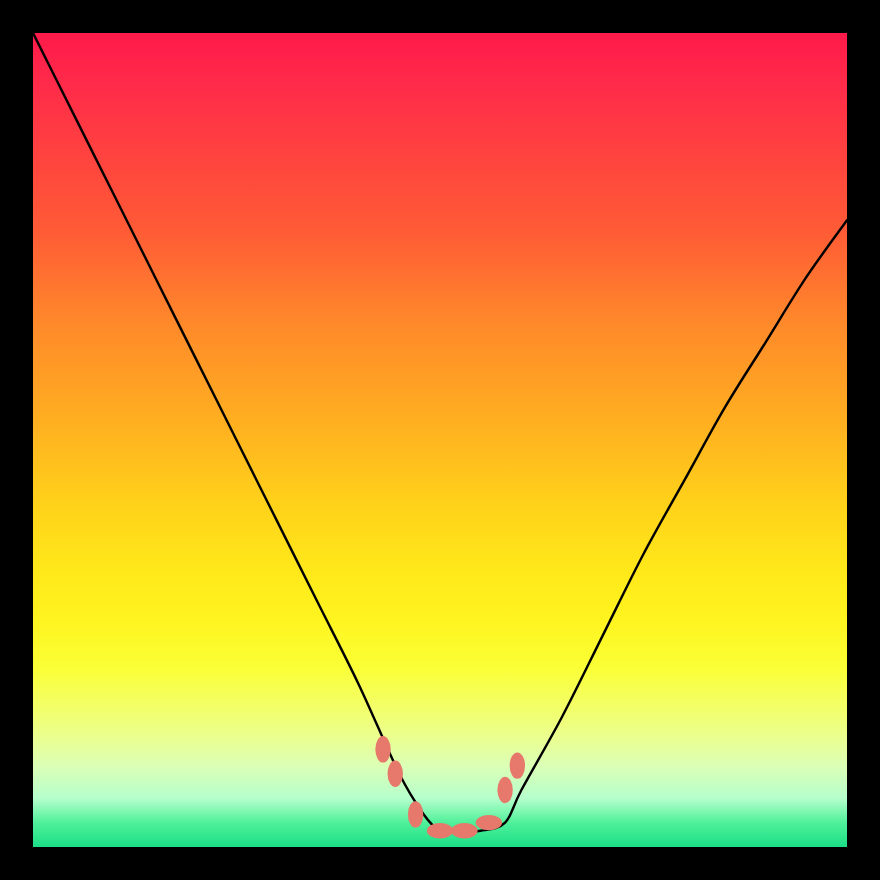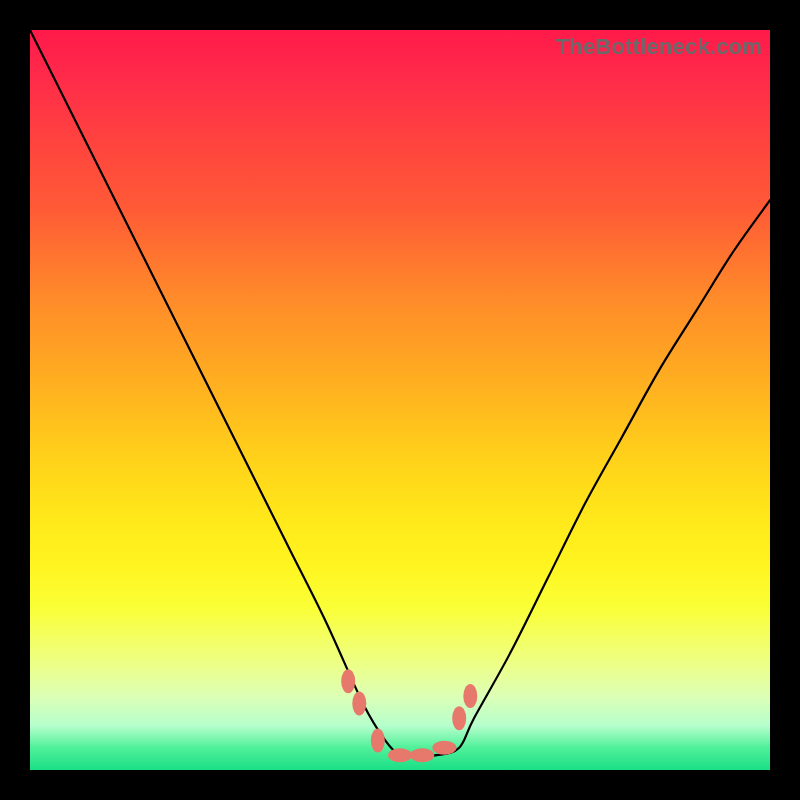--- a/index.html
+++ b/index.html
@@ -71,21 +71,20 @@
   .curve .marker {
     fill: #e6796b;
     stroke: none;
   }
 </style>
 </head>
 <body>
 
 <div class="frame">
   <div class="plot-area">
-    <div class="watermark">TheBottleneck.com</div>
     <svg class="curve" viewBox="0 0 740 740" preserveAspectRatio="none">
       <path class="main" d="M 0.00 0.00 C 6.17 12.33, 24.67 49.33, 37.00 74.00 C 49.33 98.67, 61.67 123.33, 74.00 148.00 C 86.33 172.67, 98.67 197.33, 111.00 222.00 C 123.33 246.67, 135.67 271.33, 148.00 296.00 C 160.33 320.67, 172.67 345.33, 185.00 370.00 C 197.33 394.67, 209.67 419.33, 222.00 444.00 C 234.33 468.67, 246.67 493.33, 259.00 518.00 C 271.33 542.67, 283.67 566.10, 296.00 592.00 C 308.33 617.90, 323.13 653.67, 333.00 673.40 C 342.87 693.13, 349.03 701.77, 355.20 710.40 C 361.37 719.03, 365.07 722.73, 370.00 725.20 C 374.93 727.67, 378.63 725.20, 384.80 725.20 C 390.97 725.20, 399.60 726.43, 407.00 725.20 C 414.40 723.97, 423.03 723.97, 429.20 717.80 C 435.37 711.63, 435.37 704.23, 444.00 688.20 C 452.63 672.17, 468.67 645.03, 481.00 621.60 C 493.33 598.17, 505.67 572.27, 518.00 547.60 C 530.33 522.93, 542.67 497.03, 555.00 473.60 C 567.33 450.17, 579.67 429.20, 592.00 407.00 C 604.33 384.80, 616.67 361.37, 629.00 340.40 C 641.33 319.43, 653.67 300.93, 666.00 281.20 C 678.33 261.47, 690.67 240.50, 703.00 222.00 C 715.33 203.50, 733.83 178.83, 740.00 170.20" stroke="#000000"></path>
       <g>
           <ellipse cx="318.20" cy="651.20" rx="7" ry="12" class="marker" fill="#e6796b"></ellipse>
           <ellipse cx="329.30" cy="673.40" rx="7" ry="12" class="marker" fill="#e6796b"></ellipse>
           <ellipse cx="347.80" cy="710.40" rx="7" ry="12" class="marker" fill="#e6796b"></ellipse>
           <ellipse cx="370.00" cy="725.20" rx="12" ry="7" class="marker" fill="#e6796b"></ellipse>
           <ellipse cx="392.20" cy="725.20" rx="12" ry="7" class="marker" fill="#e6796b"></ellipse>
           <ellipse cx="414.40" cy="717.80" rx="12" ry="7" class="marker" fill="#e6796b"></ellipse>
           <ellipse cx="429.20" cy="688.20" rx="7" ry="12" class="marker" fill="#e6796b"></ellipse>

